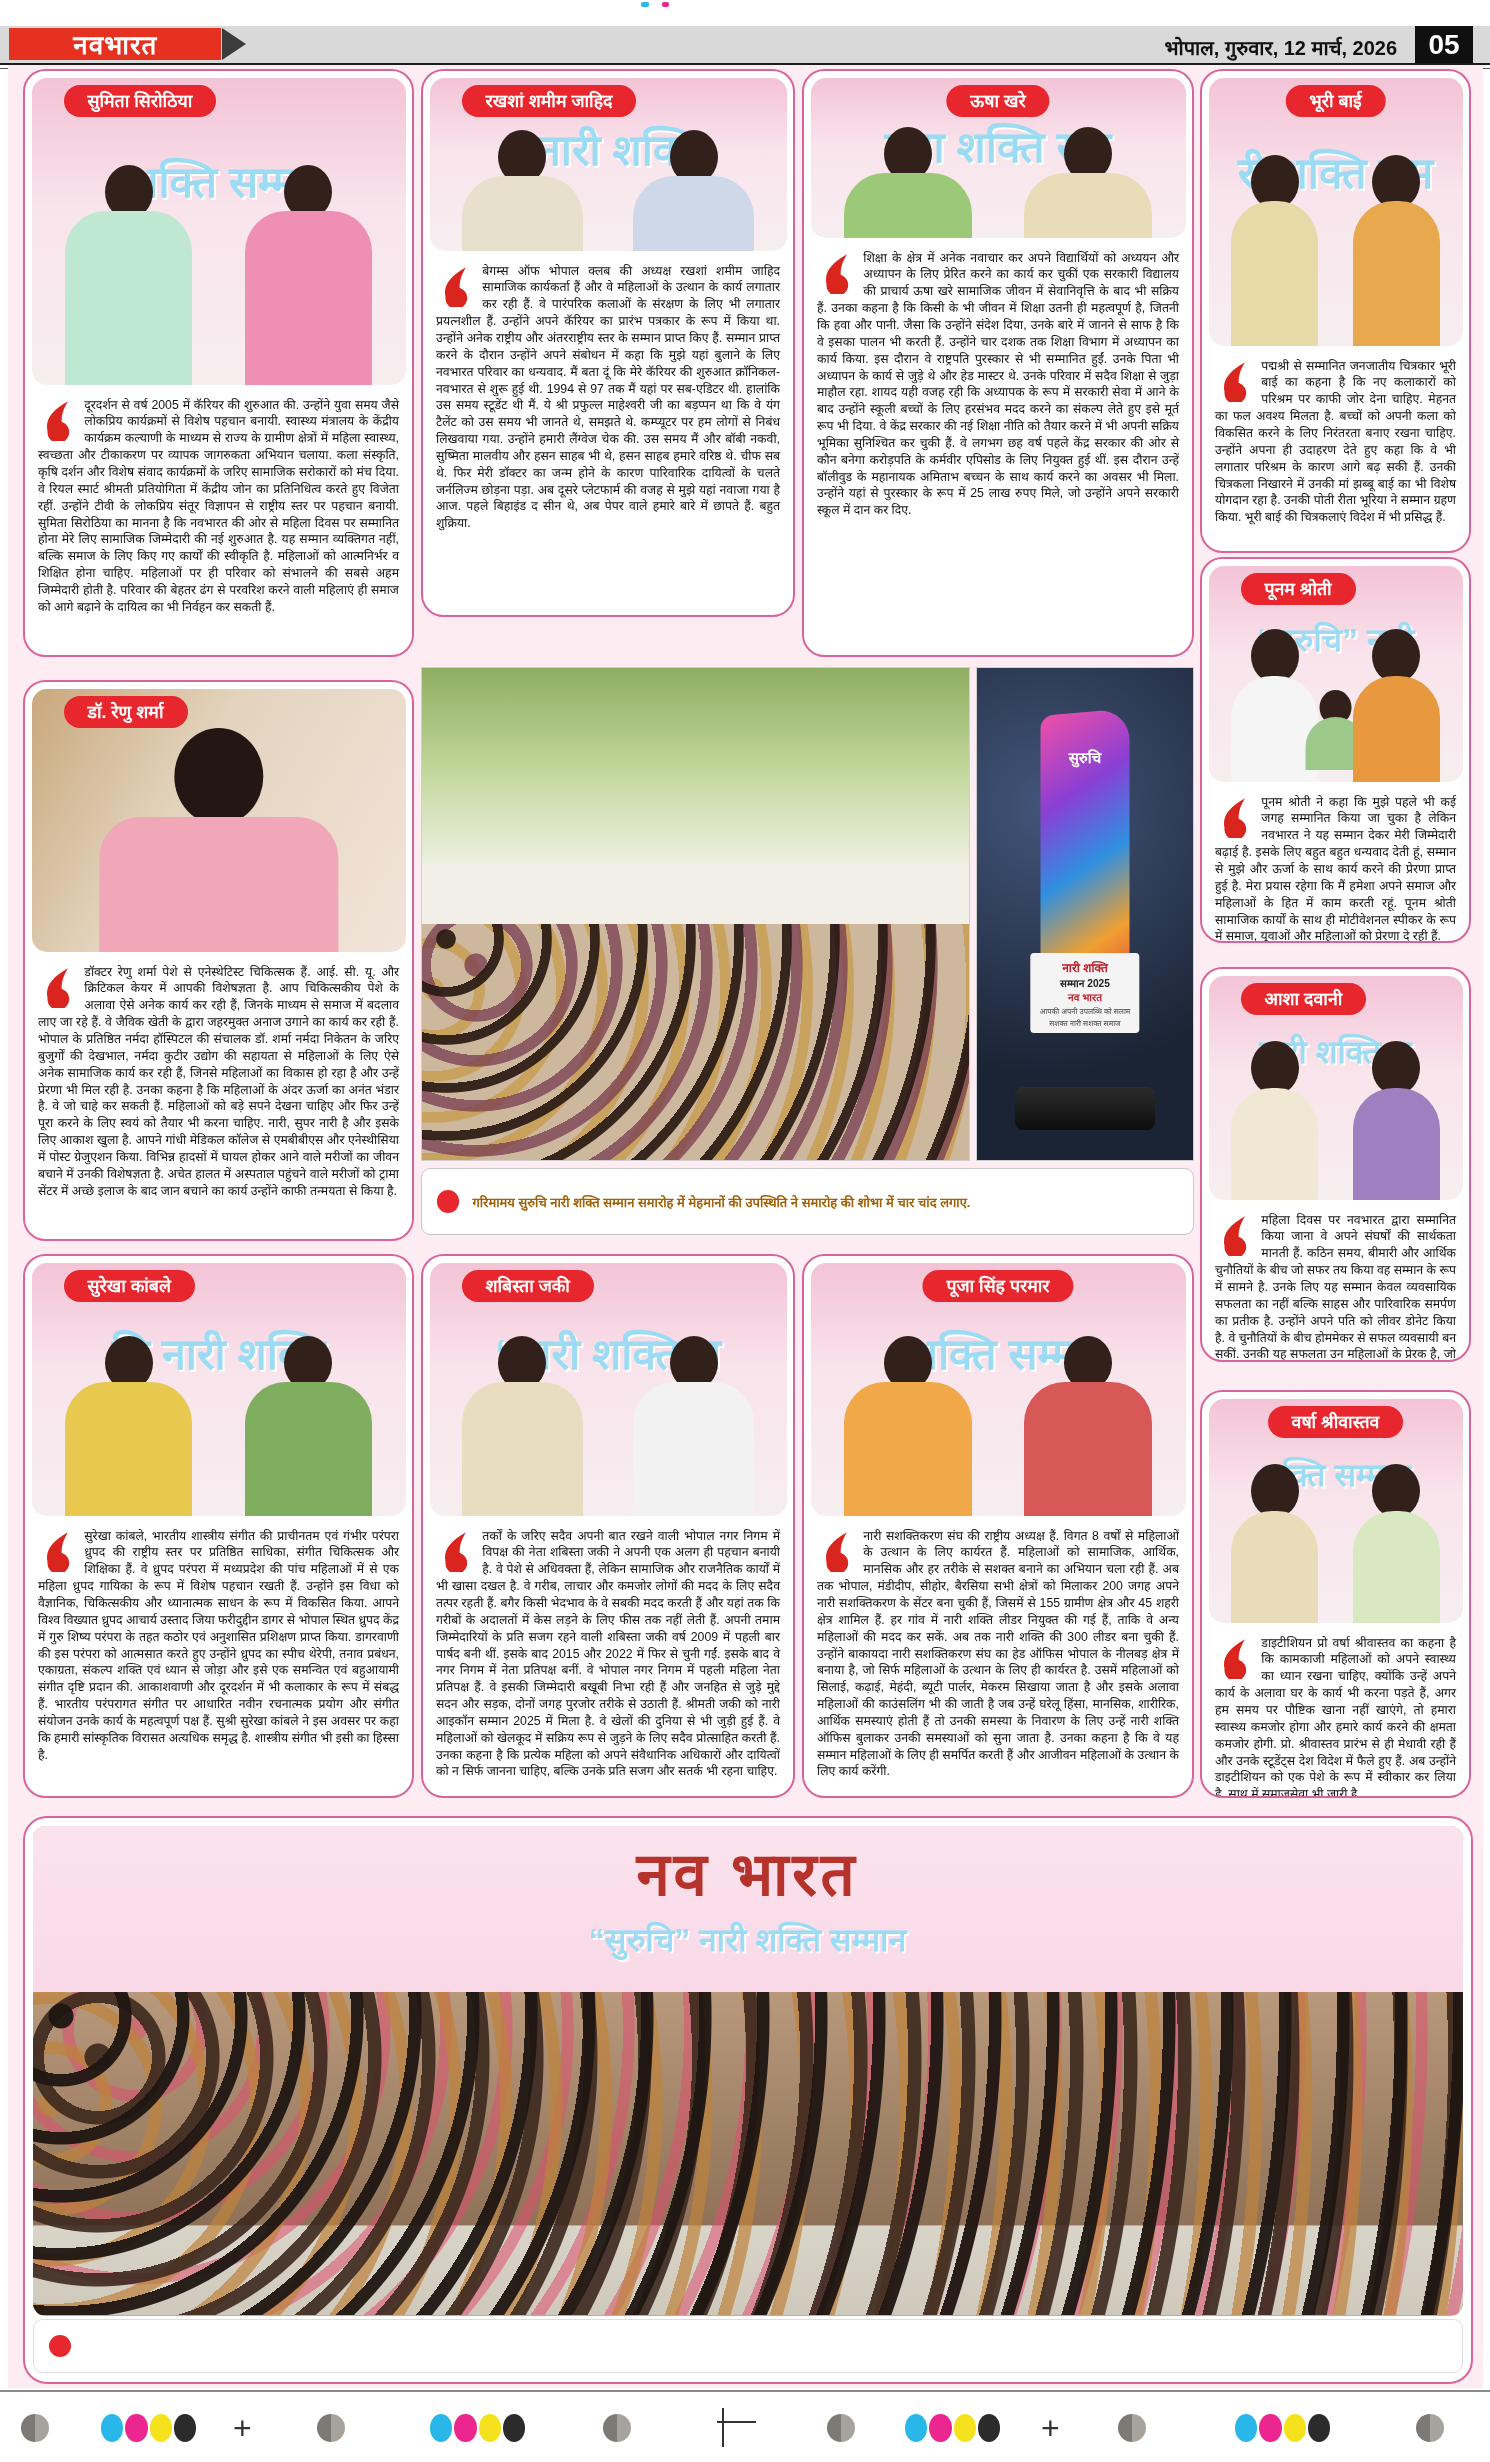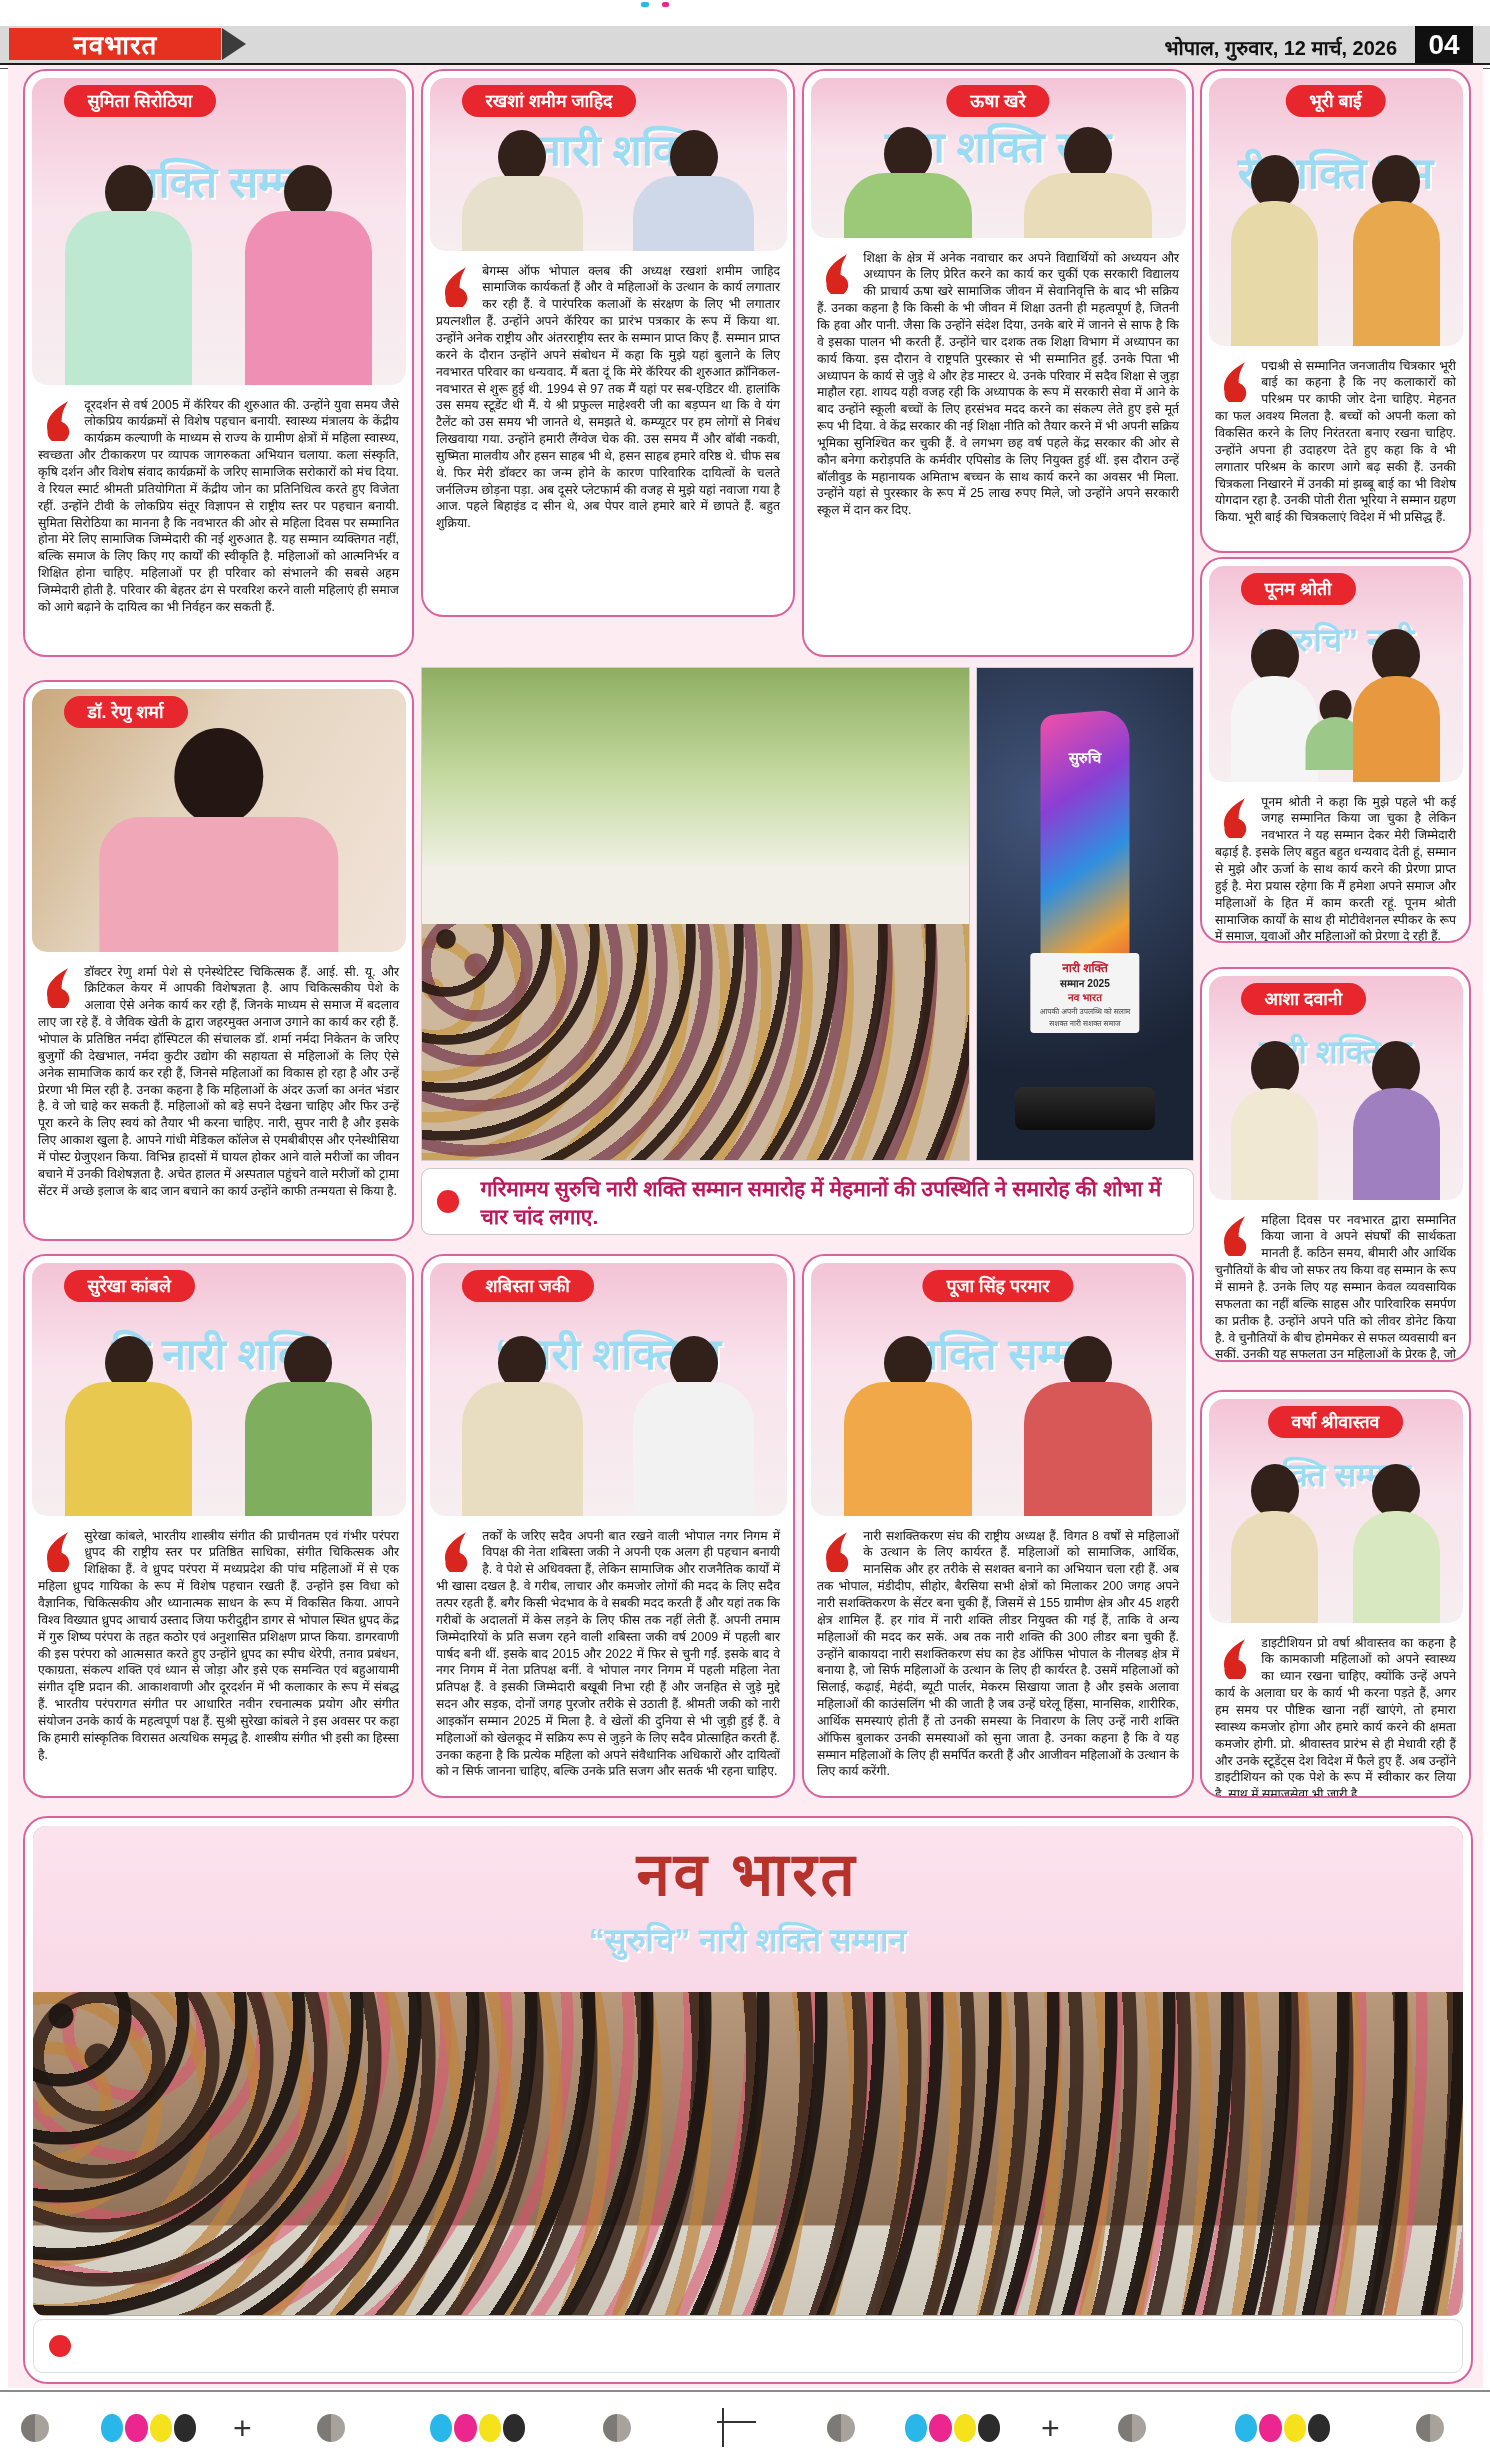--- a/index.html
+++ b/index.html
@@ -61,21 +61,21 @@
     font-size:15px;text-align:left;z-index:2;}
   .trophy-plate{position:absolute;left:50%;top:58%;transform:translateX(-50%);width:102px;background:#f4f4f4;
     border-radius:3.7px;padding:5.6px 3.7px;text-align:center;z-index:2;}
   .trophy-plate .l1{font-size:12px;font-weight:bold;color:#c02030;}
   .trophy-plate .l2{font-size:10.2px;font-weight:bold;color:#222;}
   .trophy-plate .l3,.trophy-plate .l4{font-size:7.5px;color:#444;margin-top:1.9px;}
   .trophy-base{position:absolute;left:50%;bottom:6%;transform:translateX(-50%);width:140px;height:43px;
     background:linear-gradient(#2c2c2c,#0d0d0d);border-radius:7.5px;}
   .caption-strip{position:absolute;background:#fff;border:1.9px solid #c8c8c8;border-radius:9.3px;
     display:flex;align-items:center;gap:13px;padding:0 15px;box-sizing:border-box;}
-  .caption-strip p{margin:8px;font-size:21px;font-weight:bold;color:#be185d;}
+  .caption-strip p{margin:0;font-size:13px;font-weight:bold;color:#a16207;}
 
   
   .bottom-card{position:absolute;left:23px;top:1816px;width:1450px;height:568px;background:#fff;
     border:2.8px solid #d9649c;border-radius:24px;box-sizing:border-box;overflow:hidden;}
   .group-photo{position:absolute;left:7.5px;top:7.5px;width:1430px;height:490px;border-radius:13px;overflow:hidden;
     background:#c7ab8e;}
   .gp-banner{position:absolute;left:0;top:0;width:100%;height:34%;
     background:linear-gradient(180deg,#fbe3ee,#f9d9e7);text-align:center;}
   .gp-brand{font-size:60px;font-weight:bold;color:#b5332a;letter-spacing:3.7px;margin-top:5.6px;}
   .gp-tagline{font-size:16px;font-weight:bold;color:#a03028;margin-top:1.9px;}
@@ -108,21 +108,21 @@
 
   <div class="top-ticks">
     <i style="background:#29b7ea"></i>
     <i style="background:#ec268f"></i>
   </div>
 
   <div class="header">
     <div class="masthead">नवभारत</div>
     <div class="masthead-arrow"></div>
     <div class="dateline">भोपाल, गुरुवार, 12 मार्च, 2026</div>
-    <div class="pagenum">04</div>
+    <div class="pagenum">05</div>
   </div>
 
   <div class="pink-field"></div>
 
   <article class="card" style="left:23px;top:69px;width:391px;height:588px;">
     <div class="photo" style="height:307px;">
       <div class="banner-text">शक्ति सम्मा</div>
       <div class="fig f1">
           <span class="head"></span>
           <span class="torso" style="background: rgb(191, 232, 210);"></span>

